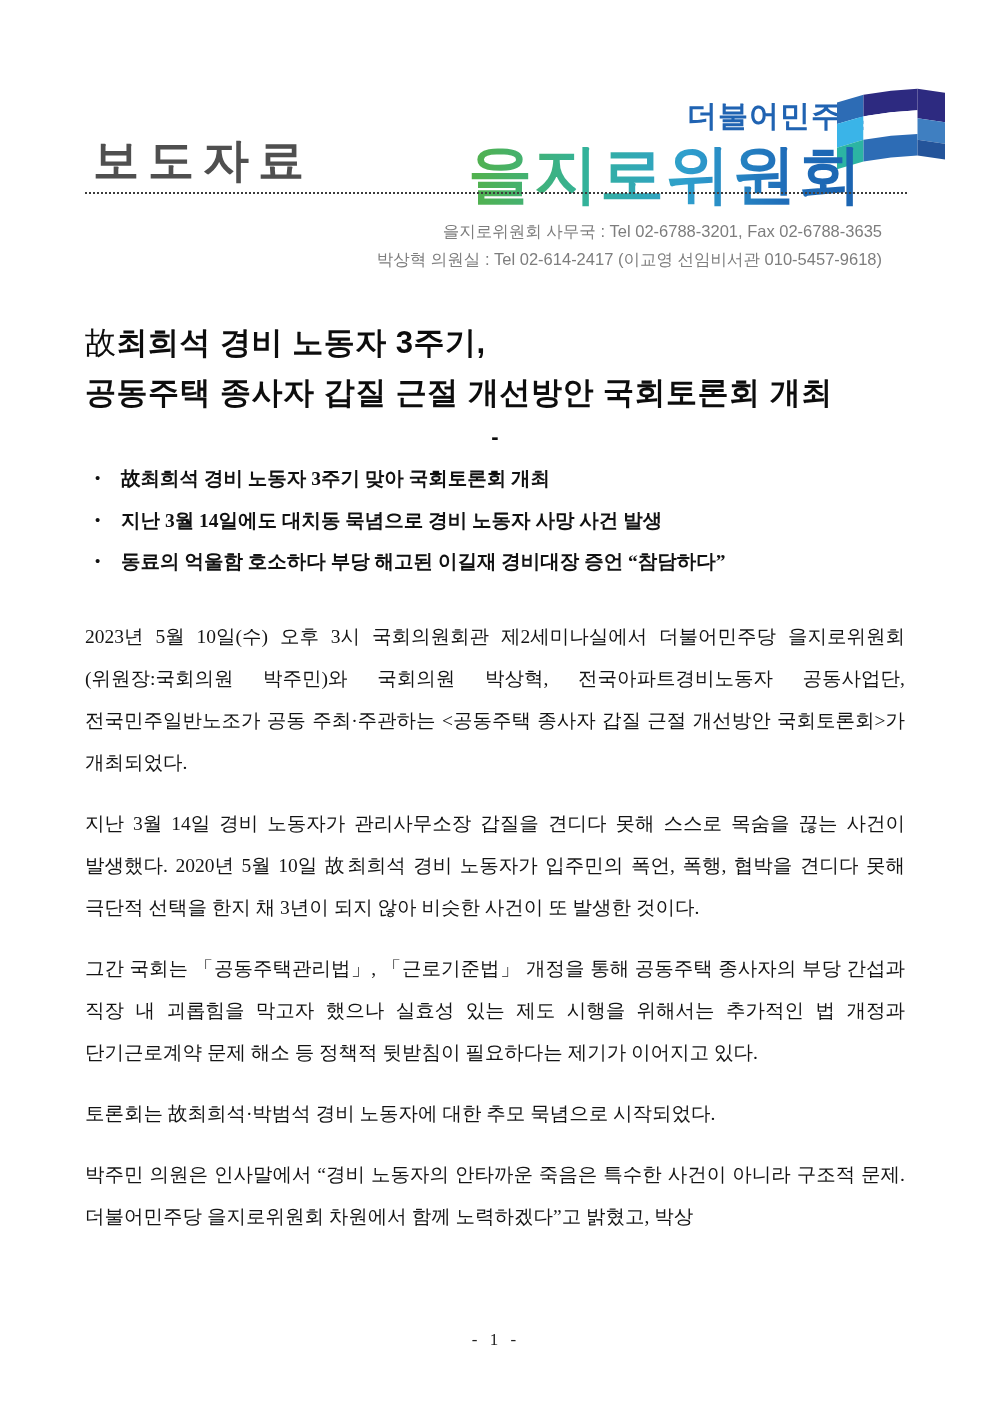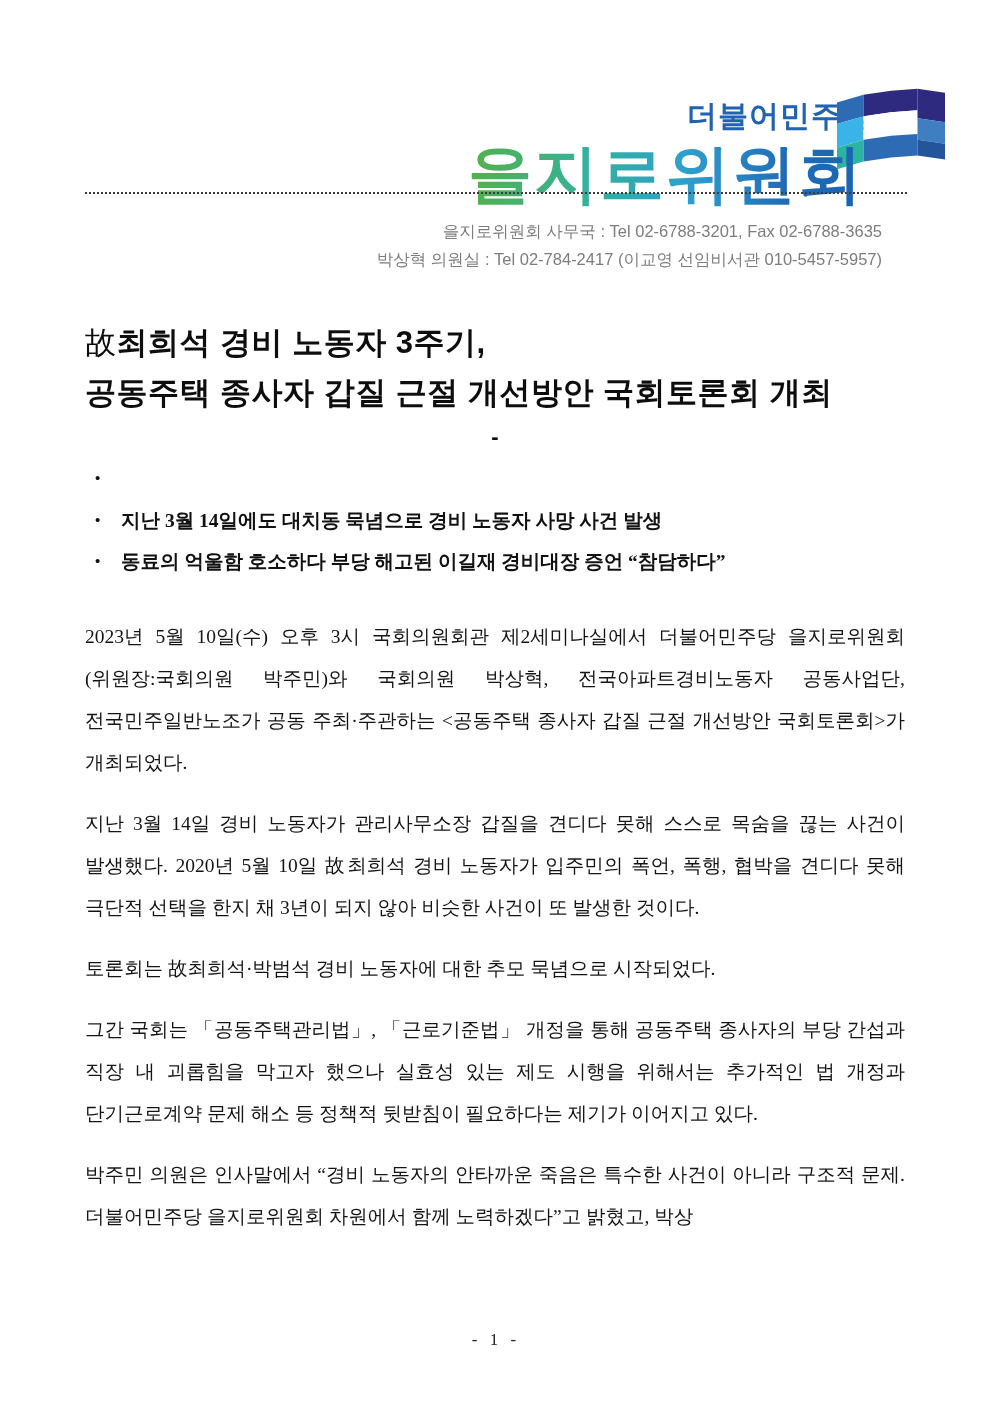--- a/index.html
+++ b/index.html
@@ -149,20 +149,21 @@
     font-size: 17px;
     letter-spacing: 4px;
     color: #222;
   }
 </style>
 </head>
 <body>
 
 <div class="page">
 
+  <div class="doc-type">보도자료</div>
 
   <span class="party-name">더불어민주당</span>
 
   <svg class="flag-icon" viewBox="0 0 110 82" xmlns="http://www.w3.org/2000/svg" aria-hidden="true">
     <path d="M0,14 L27,6 L27,28 L0,36 Z" fill="#2d6cb5"></path>
     <path d="M0,36 L27,28 L27,52 L0,60 Z" fill="#3ab4e8"></path>
     <path d="M0,60 L27,52 L27,74 L0,82 Z" fill="#2cb4a3"></path>
     <path d="M27,6 L55,2 L55,24 L27,28 Z" fill="#2d2a80"></path>
     <path d="M27,28 L55,24 L55,48 L27,52 Z" fill="#ffffff"></path>
     <path d="M27,52 L55,48 L55,70 L27,74 Z" fill="#2d6cb5"></path>
@@ -173,51 +174,52 @@
     <path d="M82,30 L110,34 L110,56 L82,52 Z" fill="#3f7fc1"></path>
     <path d="M82,52 L110,56 L110,72 L82,68 Z" fill="#24549a"></path>
   </svg>
 
   <div class="committee-name">을지로위원회</div>
 
   <div class="header-rule"></div>
 
   <div class="contact-info">
     <div>을지로위원회 사무국 : Tel 02-6788-3201, Fax 02-6788-3635</div>
-    <div>박상혁 의원실 : Tel 02-784-2417 (이교영 선임비서관 010-5457-5957)</div>
+    <div>박상혁 의원실 : Tel 02-614-2417 (이교영 선임비서관 010-5457-9618)</div>
   </div>
 
   <div class="content">
 
     <h1 class="main-title">
       <span><span class="title-prefix">故</span><span>최희석 경비 노동자 3주기,</span></span><br>
       <span>공동주택 종사자 갑질 근절 개선방안 국회토론회 개최</span>
     </h1>
 
     <div class="title-separator">-</div>
 
     <ul class="bullet-list">
       <li class="bullet-item">
         <span class="bullet-marker">•</span>
+        <span>故최희석 경비 노동자 3주기 맞아 국회토론회 개최</span>
       </li>
       <li class="bullet-item">
         <span class="bullet-marker">•</span>
         <span>지난 3월 14일에도 대치동 묵념으로 경비 노동자 사망 사건 발생</span>
       </li>
       <li class="bullet-item">
         <span class="bullet-marker">•</span>
         <span>동료의 억울함 호소하다 부당 해고된 이길재 경비대장 증언 “참담하다”</span>
       </li>
     </ul>
 
     <div class="paragraphs">
       <p class="body-paragraph">2023년 5월 10일(수) 오후 3시 국회의원회관 제2세미나실에서 더불어민주당 을지로위원회(위원장:국회의원 박주민)와 국회의원 박상혁, 전국아파트경비노동자 공동사업단, 전국민주일반노조가 공동 주최·주관하는 &lt;공동주택 종사자 갑질 근절 개선방안 국회토론회&gt;가 개최되었다.</p>
       <p class="body-paragraph">지난 3월 14일 경비 노동자가 관리사무소장 갑질을 견디다 못해 스스로 목숨을 끊는 사건이 발생했다. 2020년 5월 10일 故최희석 경비 노동자가 입주민의 폭언, 폭행, 협박을 견디다 못해 극단적 선택을 한지 채 3년이 되지 않아 비슷한 사건이 또 발생한 것이다.</p>
+      <p class="body-paragraph">그간 국회는 「공동주택관리법」, 「근로기준법」 개정을 통해 공동주택 종사자의 부당 간섭과 직장 내 괴롭힘을 막고자 했으나 실효성 있는 제도 시행을 위해서는 추가적인 법 개정과 단기근로계약 문제 해소 등 정책적 뒷받침이 필요하다는 제기가 이어지고 있다.</p>
       <p class="body-paragraph">토론회는 故최희석·박범석 경비 노동자에 대한 추모 묵념으로 시작되었다.</p>
-      <p class="body-paragraph">그간 국회는 「공동주택관리법」, 「근로기준법」 개정을 통해 공동주택 종사자의 부당 간섭과 직장 내 괴롭힘을 막고자 했으나 실효성 있는 제도 시행을 위해서는 추가적인 법 개정과 단기근로계약 문제 해소 등 정책적 뒷받침이 필요하다는 제기가 이어지고 있다.</p>
       <p class="body-paragraph">박주민 의원은 인사말에서 “경비 노동자의 안타까운 죽음은 특수한 사건이 아니라 구조적 문제. 더불어민주당 을지로위원회 차원에서 함께 노력하겠다”고 밝혔고, 박상</p>
     </div>
 
   </div>
 
   <div class="page-number">- 1 -</div>
 
 </div>
 
 </body></html>

